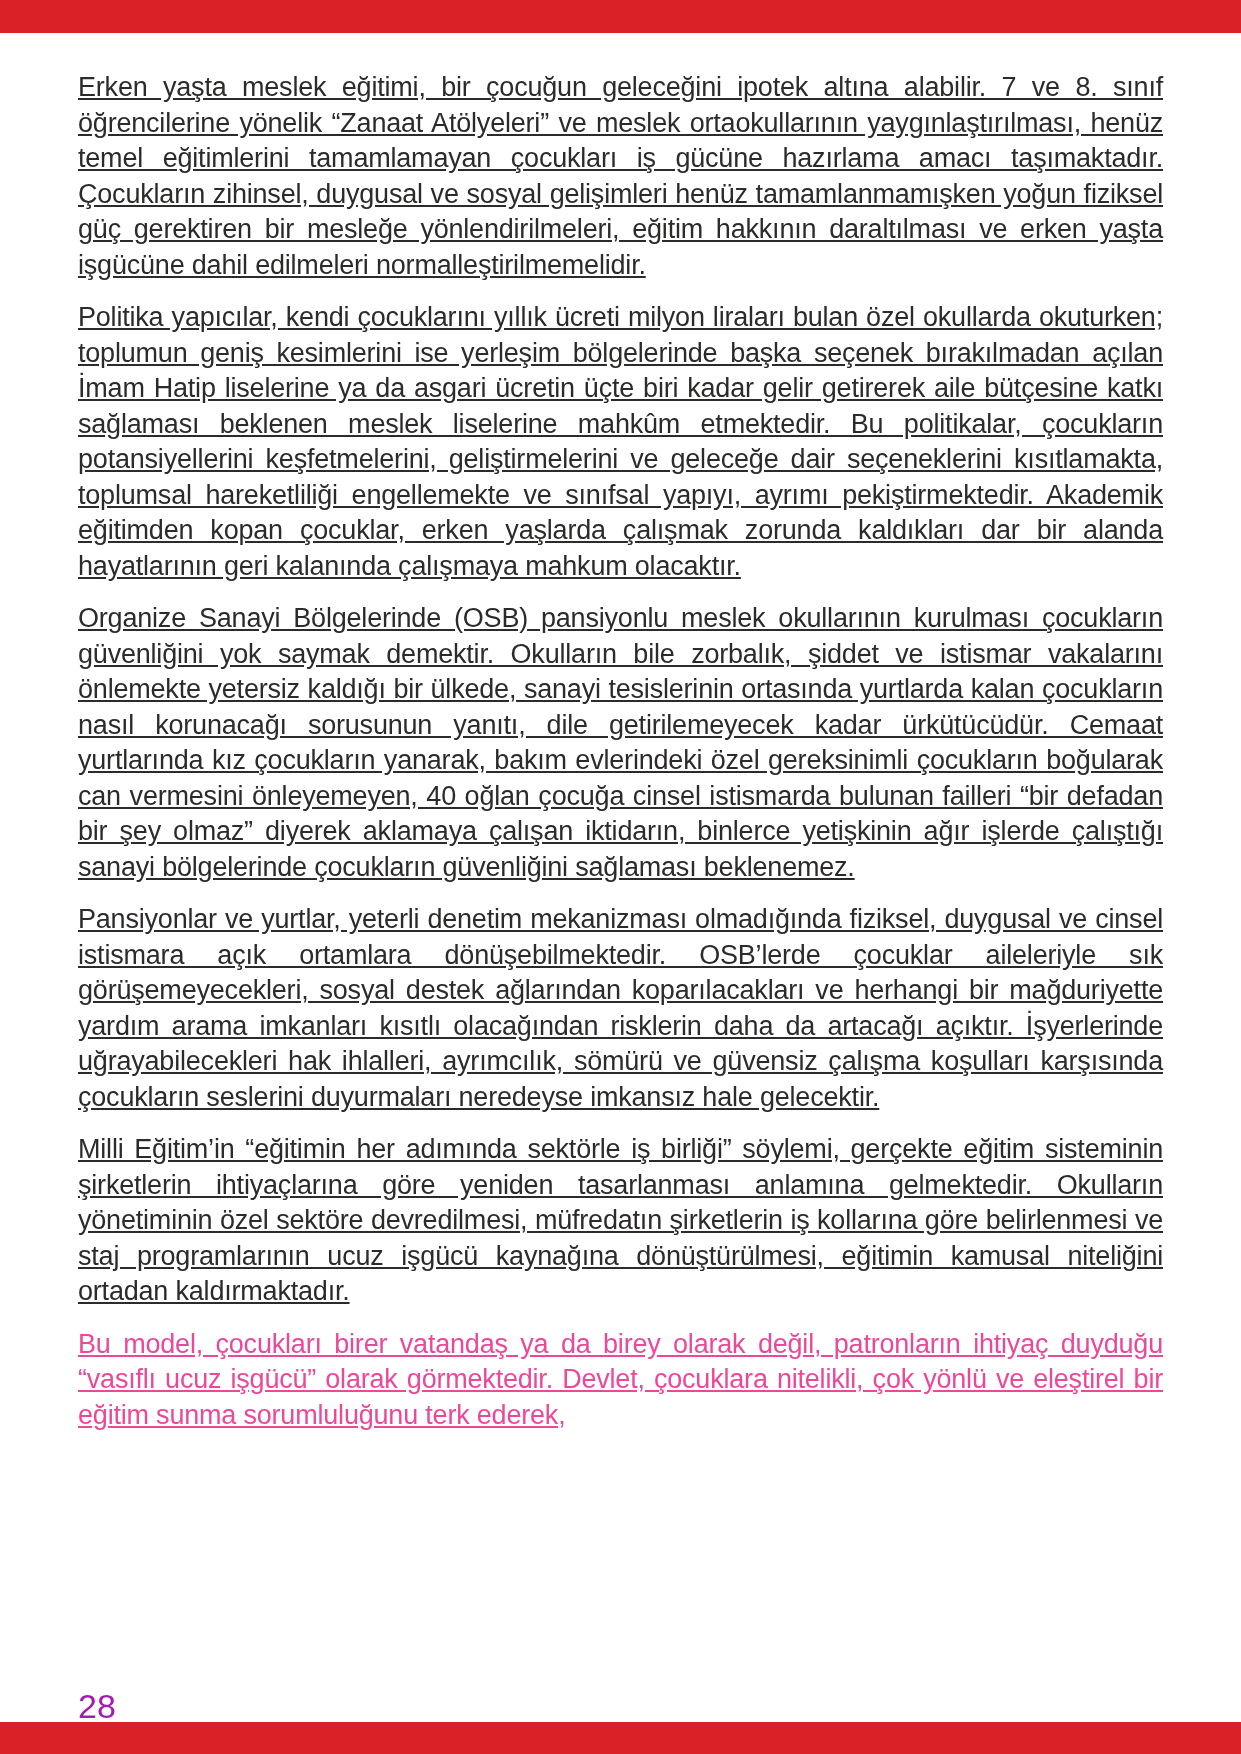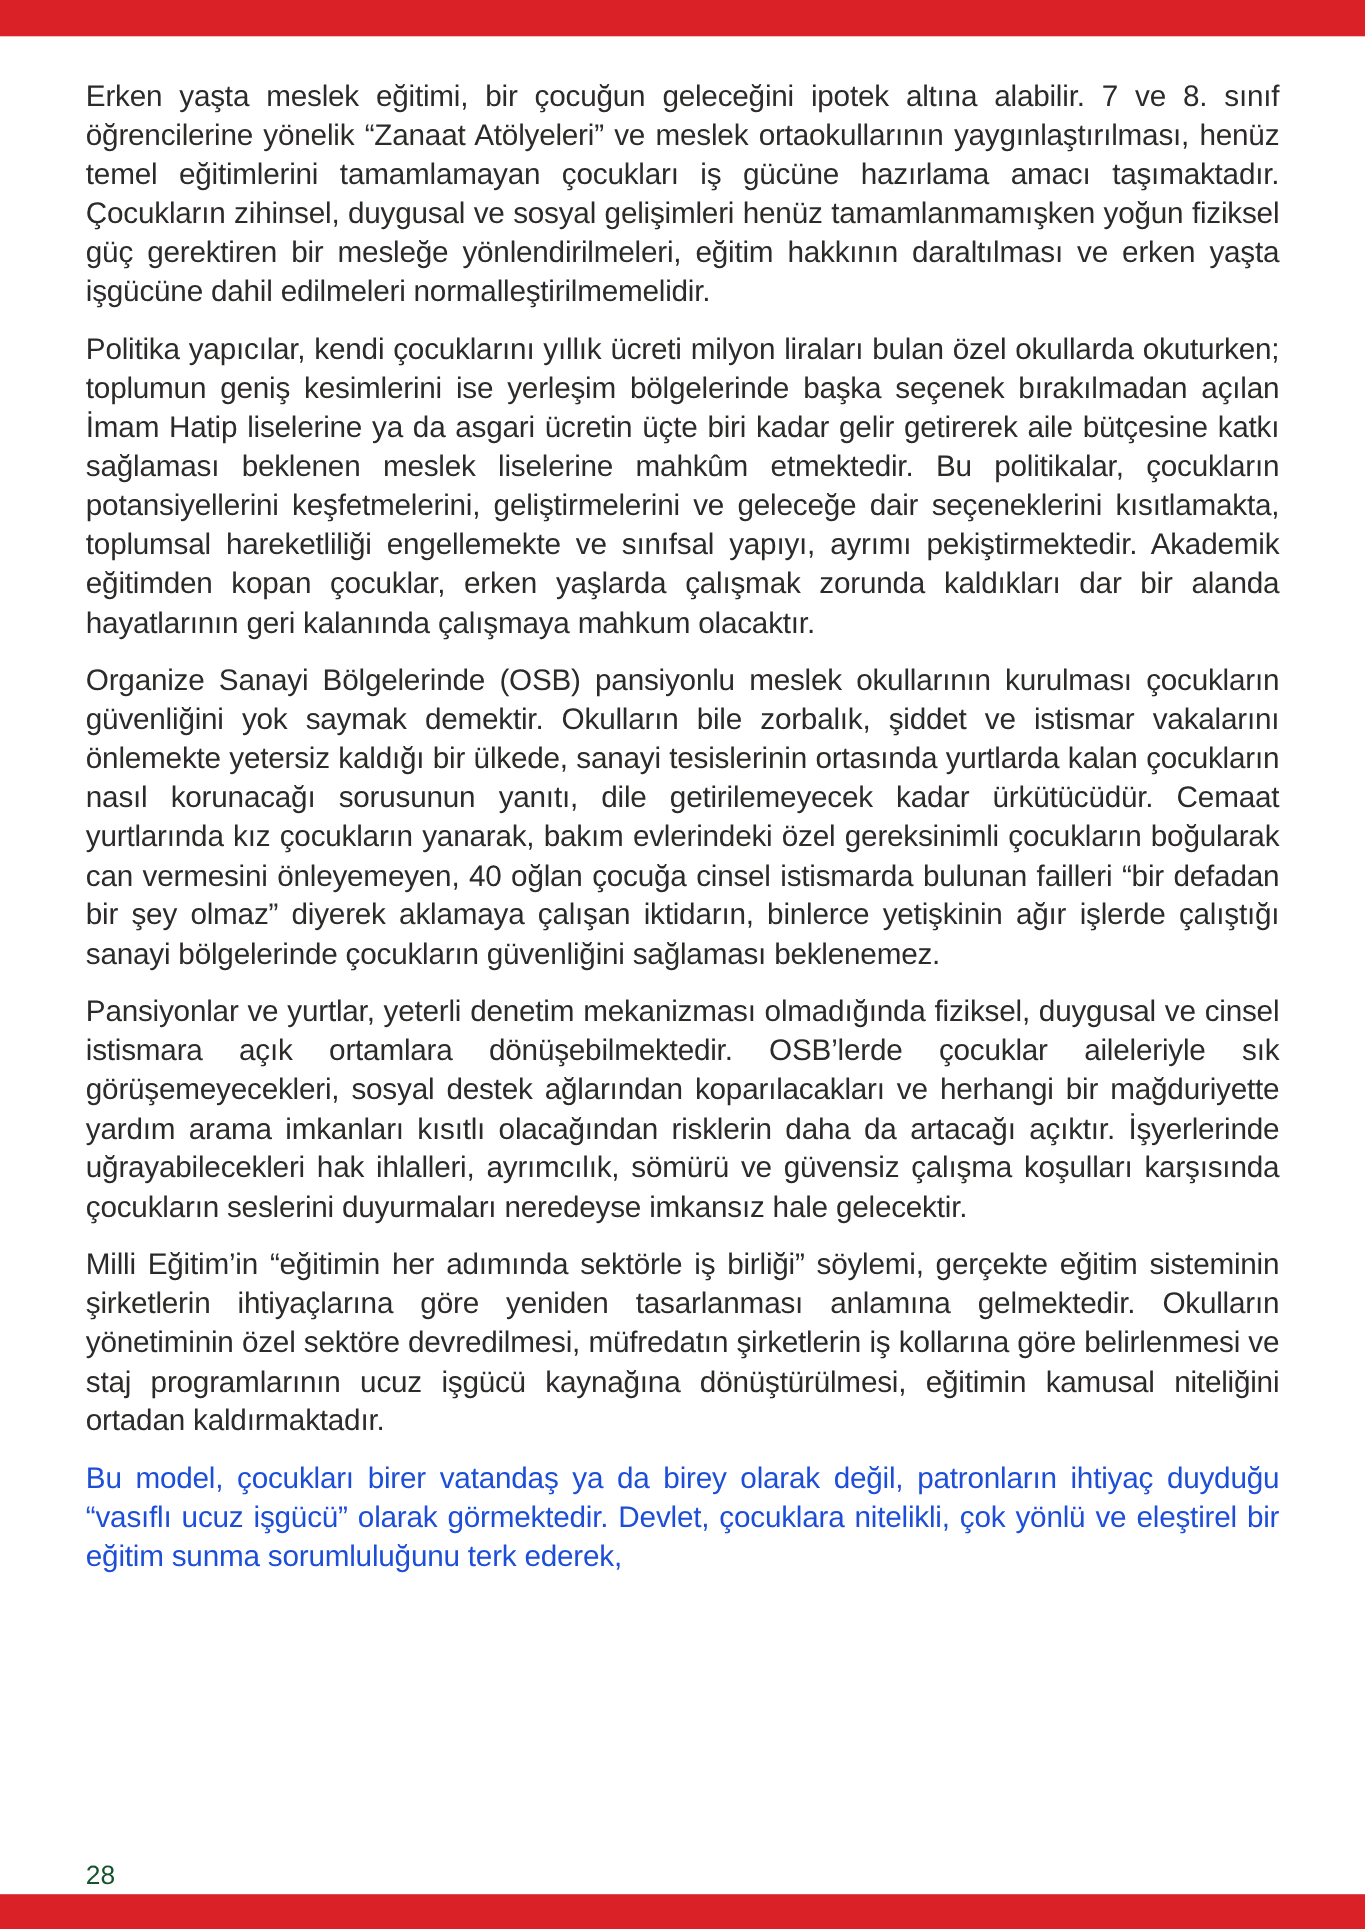--- a/index.html
+++ b/index.html
@@ -30,51 +30,52 @@
     width: 1085px;
   }
   .para {
     margin: 0 0 17px 0;
     font-size: 27px;
     line-height: 35.5px;
     letter-spacing: -0.2px;
     text-align: justify;
     color: #2d2b2a;
     font-weight: 400;
+    text-decoration: underline;
   }
   .footer {
     position: absolute;
     left: 78px;
     width: 1085px;
     bottom: 34px;
     display: flex;
     justify-content: space-between;
     align-items: flex-start;
-    font-size: 24px;
+    font-size: 34px;
     line-height: 28px;
-    color: #14532d;
+    color: #a21caf;
   }
   .footer .running-title {
     letter-spacing: 1px;
   }
 </style>
 </head>
 <body>
 
 <div class="page">
   <div class="band band-top" style="background: rgb(218, 33, 40);"></div>
 
   <main class="content">
 
   <p class="para" style="color: rgb(45, 43, 42);">Erken yaşta meslek eğitimi, bir çocuğun geleceğini ipotek altına alabilir. 7 ve 8. sınıf öğrencilerine yönelik “Zanaat Atölyeleri” ve meslek ortaokullarının yaygınlaştırılması, henüz temel eğitimlerini tamamlamayan çocukları iş gücüne hazırlama amacı taşımaktadır. Çocukların zihinsel, duygusal ve sosyal gelişimleri henüz tamamlanmamışken yoğun fiziksel güç gerektiren bir mesleğe yönlendirilmeleri, eğitim hakkının daraltılması ve erken yaşta işgücüne dahil edilmeleri normalleştirilmemelidir.</p>
       <p class="para" style="color: rgb(45, 43, 42);">Politika yapıcılar, kendi çocuklarını yıllık ücreti milyon liraları bulan özel okullarda okuturken; toplumun geniş kesimlerini ise yerleşim bölgelerinde başka seçenek bırakılmadan açılan İmam Hatip liselerine ya da asgari ücretin üçte biri kadar gelir getirerek aile bütçesine katkı sağlaması beklenen meslek liselerine mahkûm etmektedir. Bu politikalar, çocukların potansiyellerini keşfetmelerini, geliştirmelerini ve geleceğe dair seçeneklerini kısıtlamakta, toplumsal hareketliliği engellemekte ve sınıfsal yapıyı, ayrımı pekiştirmektedir. Akademik eğitimden kopan çocuklar, erken yaşlarda çalışmak zorunda kaldıkları dar bir alanda hayatlarının geri kalanında çalışmaya mahkum olacaktır.</p>
       <p class="para" style="color: rgb(45, 43, 42);">Organize Sanayi Bölgelerinde (OSB) pansiyonlu meslek okullarının kurulması çocukların güvenliğini yok saymak demektir. Okulların bile zorbalık, şiddet ve istismar vakalarını önlemekte yetersiz kaldığı bir ülkede, sanayi tesislerinin ortasında yurtlarda kalan çocukların nasıl korunacağı sorusunun yanıtı, dile getirilemeyecek kadar ürkütücüdür. Cemaat yurtlarında kız çocukların yanarak, bakım evlerindeki özel gereksinimli çocukların boğularak can vermesini önleyemeyen, 40 oğlan çocuğa cinsel istismarda bulunan failleri “bir defadan bir şey olmaz” diyerek aklamaya çalışan iktidarın, binlerce yetişkinin ağır işlerde çalıştığı sanayi bölgelerinde çocukların güvenliğini sağlaması beklenemez.</p>
       <p class="para" style="color: rgb(45, 43, 42);">Pansiyonlar ve yurtlar, yeterli denetim mekanizması olmadığında fiziksel, duygusal ve cinsel istismara açık ortamlara dönüşebilmektedir. OSB’lerde çocuklar aileleriyle sık görüşemeyecekleri, sosyal destek ağlarından koparılacakları ve herhangi bir mağduriyette yardım arama imkanları kısıtlı olacağından risklerin daha da artacağı açıktır. İşyerlerinde uğrayabilecekleri hak ihlalleri, ayrımcılık, sömürü ve güvensiz çalışma koşulları karşısında çocukların seslerini duyurmaları neredeyse imkansız hale gelecektir.</p>
       <p class="para" style="color: rgb(45, 43, 42);">Milli Eğitim’in “eğitimin her adımında sektörle iş birliği” söylemi, gerçekte eğitim sisteminin şirketlerin ihtiyaçlarına göre yeniden tasarlanması anlamına gelmektedir. Okulların yönetiminin özel sektöre devredilmesi, müfredatın şirketlerin iş kollarına göre belirlenmesi ve staj programlarının ucuz işgücü kaynağına dönüştürülmesi, eğitimin kamusal niteliğini ortadan kaldırmaktadır.</p>
-      <p class="para" style="color: #1d4ed8;">Bu model, çocukları birer vatandaş ya da birey olarak değil, patronların ihtiyaç duyduğu “vasıflı ucuz işgücü” olarak görmektedir. Devlet, çocuklara nitelikli, çok yönlü ve eleştirel bir eğitim sunma sorumluluğunu terk ederek,</p>
+      <p class="para" style="color: #ec4899;">Bu model, çocukları birer vatandaş ya da birey olarak değil, patronların ihtiyaç duyduğu “vasıflı ucuz işgücü” olarak görmektedir. Devlet, çocuklara nitelikli, çok yönlü ve eleştirel bir eğitim sunma sorumluluğunu terk ederek,</p>
     </main>
 
   <footer class="footer">
     <span class="page-number">28</span>
   </footer>
 
   <div class="band band-bottom" style="background: rgb(218, 33, 40);"></div>
 </div>
 
 </body></html>

